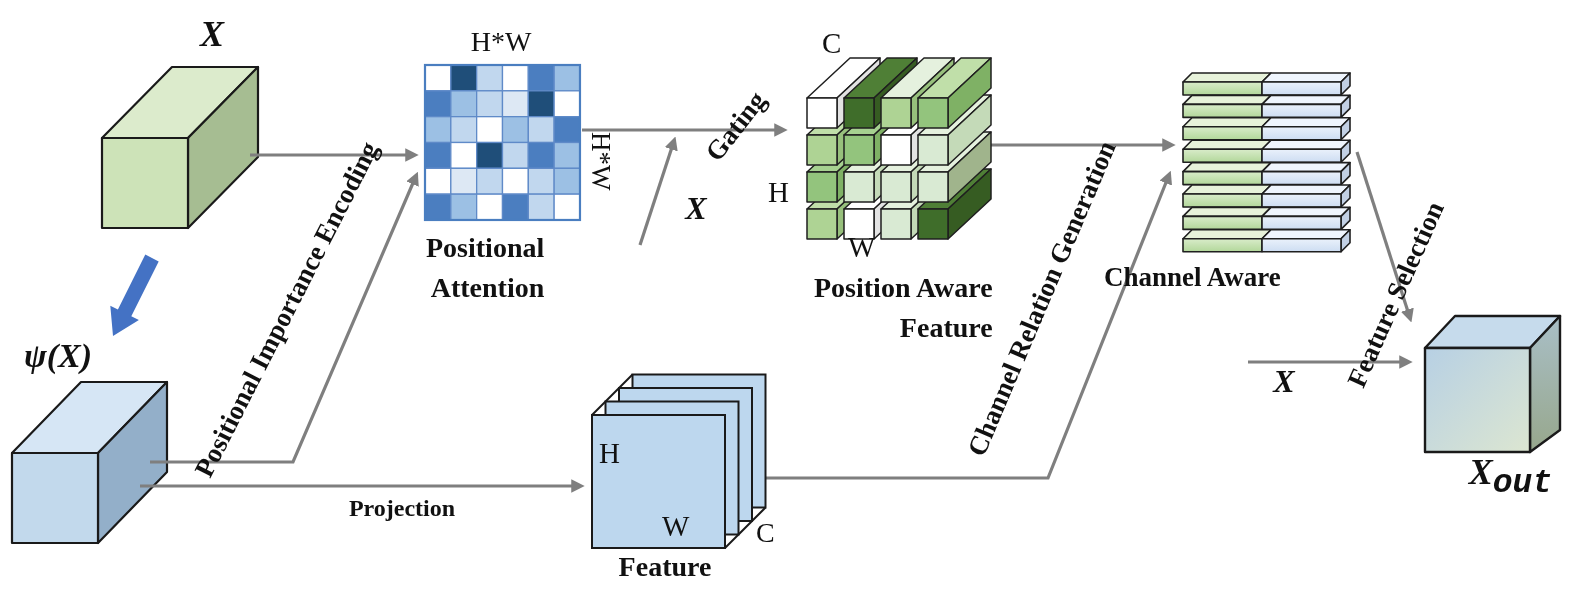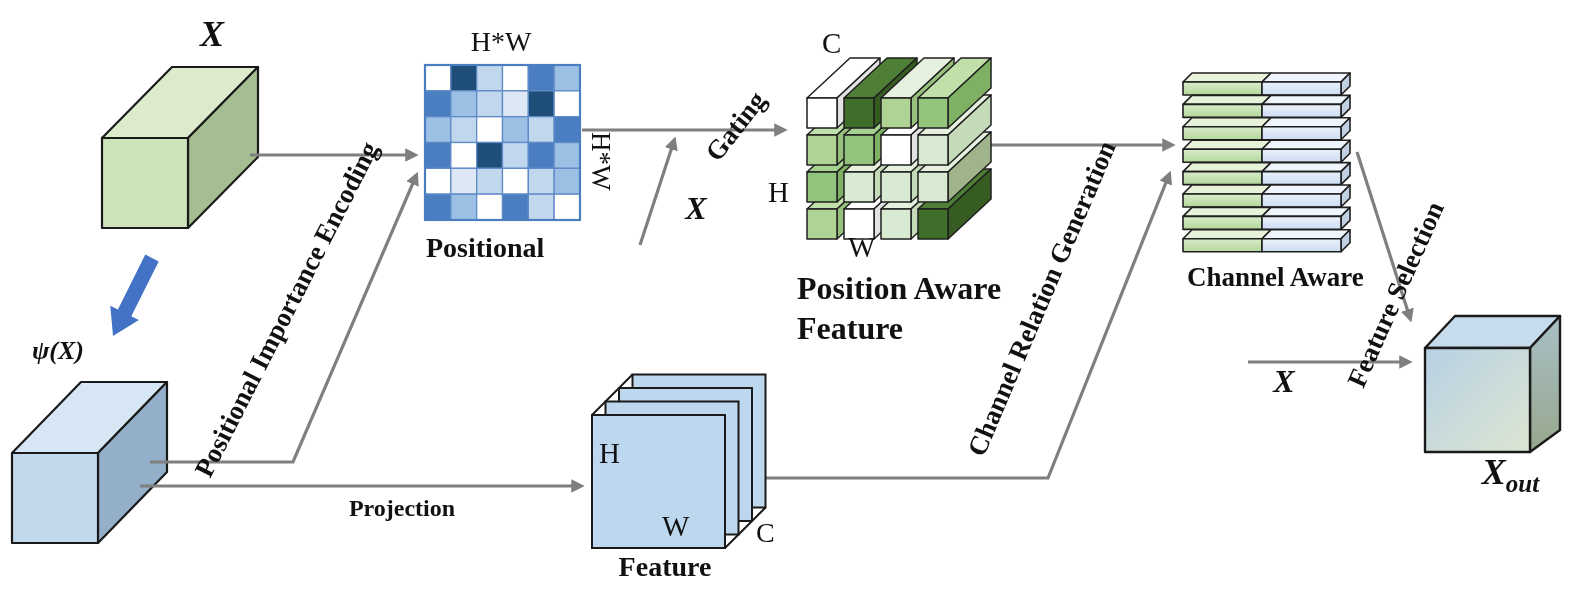--- a/index.html
+++ b/index.html
@@ -4,21 +4,21 @@
 <style>
   html,body{margin:0;padding:0;background:#fff;}
   #canvas{position:relative;width:1576px;height:607px;background:#fff;overflow:hidden;
           font-family:"Liberation Serif",serif;}
   #diagram{position:absolute;left:0;top:0;}
   .lbl{position:absolute;color:#111;white-space:nowrap;line-height:1.15;
        font-family:"Liberation Serif",serif;}
   .b{font-weight:bold;}
   .i{font-style:italic;}
   .ctr{text-align:center;}
-  .stack-lines span{display:block;}
+  .stack-lines span{display:block;text-align:right;}
 </style>
 </head>
 <body>
 
 <div id="canvas">
 
   <svg id="diagram" width="1576" height="607" viewBox="0 0 1576 607">
     <defs>
       <marker id="ah" viewBox="0 0 10 10" refX="6.5" refY="5" markerWidth="4.2" markerHeight="4.2" orient="auto" markerUnits="strokeWidth">
         <path d="M0,0 L10,5 L0,10 z" fill="#7f7f7f"></path>
@@ -209,60 +209,61 @@
 
     <g stroke="#1a1a1a" stroke-width="2.4" stroke-linejoin="round">
       <polygon points="1425,348 1530,348 1560,316 1455,316" fill="#c6dbec"></polygon>
       <polygon points="1530,348 1560,316 1560,430 1530,452" fill="url(#gradOutSide)"></polygon>
       <polygon points="1425,348 1530,348 1530,452 1425,452" fill="url(#gradOutFront)"></polygon>
     </g>
   </svg>
 
   <div class="lbl b i ctr" style="left:184px;top:14px;width:56px;font-size:36px;">X</div>
 
-  <div class="lbl b i ctr" style="left:2px;top:336px;width:112px;font-size:26px;">ψ(X)</div>
+  <div class="lbl b i ctr" style="left:2px;top:336px;width:112px;font-size:34px;">ψ(X)</div>
 
   <div class="lbl ctr" style="left:451px;top:26px;width:100px;font-size:28px;">H*W</div>
 
   <div class="lbl" style="left:616px;top:132px;font-size:27px;transform:rotate(90deg);transform-origin:0 0;">H*W</div>
 
   <div class="lbl b stack-lines" style="left:426px;top:228px;font-size:28px;line-height:40px;">
     <span>Positional</span>
+    <span>Attention</span>
   </div>
 
   <div class="lbl b ctr" style="left:676px;top:111px;width:120px;font-size:27px;transform:rotate(-52deg);">Gating</div>
 
   <div class="lbl b i ctr" style="left:674px;top:190px;width:44px;font-size:32px;">X</div>
 
   <div class="lbl" style="left:822px;top:27px;font-size:29px;">C</div>
   <div class="lbl" style="left:768px;top:176px;font-size:29px;">H</div>
   <div class="lbl" style="left:848px;top:231px;font-size:29px;">W</div>
 
-  <div class="lbl b stack-lines" style="left:797px;top:268px;font-size:32px;line-height:40px;">
+  <div class="lbl b stack-lines" style="left:814px;top:268px;font-size:28px;line-height:40px;">
     <span>Position Aware</span>
     <span>Feature</span>
   </div>
 
   <div class="lbl b ctr" style="left:52px;top:294px;width:470px;font-size:27px;transform:rotate(-63deg);">Positional Importance Encoding</div>
 
   <div class="lbl b ctr" style="left:318px;top:495px;width:168px;font-size:24px;">Projection</div>
 
   <div class="lbl" style="left:599px;top:437px;font-size:29px;">H</div>
   <div class="lbl" style="left:662px;top:510px;font-size:29px;">W</div>
   <div class="lbl" style="left:756px;top:517px;font-size:28px;">C</div>
 
   <div class="lbl b ctr" style="left:600px;top:551px;width:130px;font-size:28px;">Feature</div>
 
   <div class="lbl b ctr" style="left:822px;top:283px;width:440px;font-size:27px;transform:rotate(-67deg);">Channel Relation Generation</div>
 
-  <div class="lbl b stack-lines" style="left:1187px;top:258px;font-size:27px;line-height:38px;">
+  <div class="lbl b stack-lines" style="left:1104px;top:258px;font-size:27px;line-height:38px;">
     <span>Channel Aware</span>
   </div>
 
   <div class="lbl b ctr" style="left:1266px;top:279px;width:260px;font-size:27px;transform:rotate(-66deg);">Feature Selection</div>
 
   <div class="lbl b i ctr" style="left:1262px;top:363px;width:44px;font-size:32px;">X</div>
 
   <div class="lbl b i ctr" style="left:1448px;top:452px;width:125px;font-size:36px;">
-    <span>X</span><sub style="font-size:25px;">out</sub>
+    <span>X</span><sub style="font-size:33px;font-family:Liberation Mono, monospace;">out</sub>
   </div>
 
 </div>
 
 </body></html>

